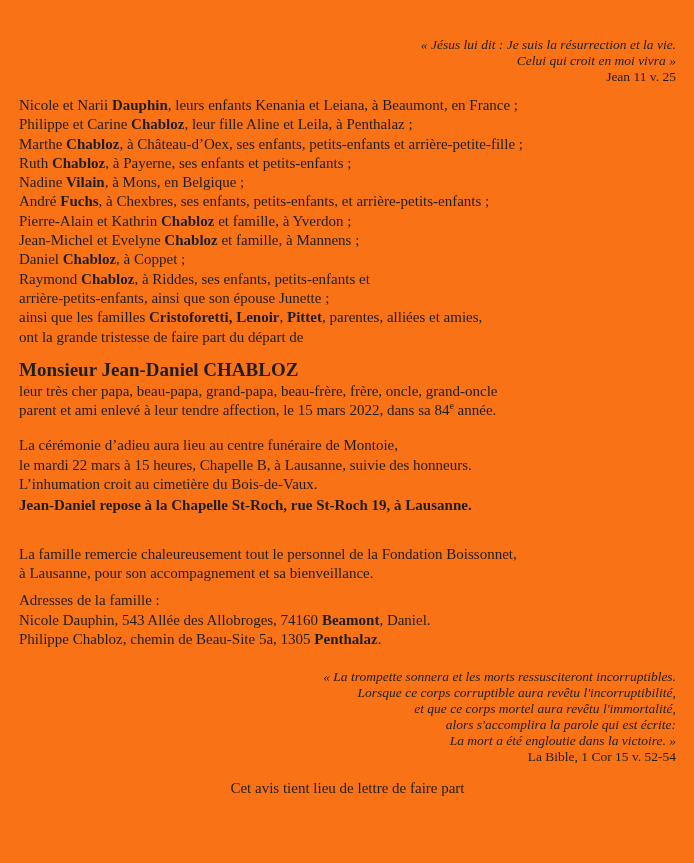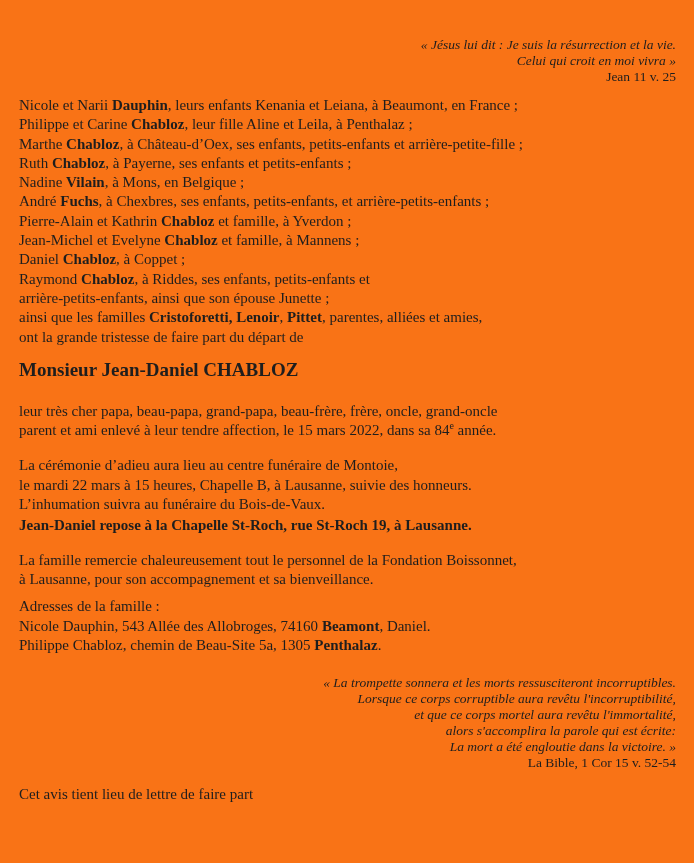--- a/index.html
+++ b/index.html
@@ -28,29 +28,29 @@
   .body-text { font-size: 15px; line-height: 19.3px; }
   .b { font-weight: bold; }
   .family { margin-top: 11px; }
   .title {
     margin-top: 11px;
     text-align: left;
     font-weight: bold;
     font-size: 19px;
     line-height: 24px;
   }
-  .intro { margin-top: 20px; }
+  .intro { }
   .ceremony { margin-top: 16px; }
   .repose { margin-top: 2px; font-weight: bold; }
-  .thanks { margin-top: 15px; }
+  .thanks { margin-top: 29px; }
   .addresses { margin-top: 8px; }
   .bottom-quote { margin-top: 20px; }
   .footer {
     margin-top: 14px;
-    text-align: left;
+    text-align: center;
     font-size: 15px;
     line-height: 19.3px;
   }
   sup { font-size: 10px; line-height: 0; vertical-align: super; }
 </style>
 </head>
 <body>
 
 <div class="page">
 
@@ -79,21 +79,21 @@
   <div class="title">Monsieur Jean-Daniel CHABLOZ</div>
 
   <div class="body-text intro">
     <div>leur très cher papa, beau-papa, grand-papa, beau-frère, frère, oncle, grand-oncle</div>
     <div><span>parent et ami enlevé à leur tendre affection, le 15 mars 2022, dans sa 84</span><sup>e</sup><span> année.</span></div>
   </div>
 
   <div class="body-text ceremony">
     <div>La cérémonie d’adieu aura lieu au centre funéraire de Montoie,</div>
     <div>le mardi 22 mars à 15 heures, Chapelle B, à Lausanne, suivie des honneurs.</div>
-    <div>L’inhumation suivra au funéraire du Bois-de-Vaux.</div>
+    <div>L’inhumation croit au cimetière du Bois-de-Vaux.</div>
   </div>
 
   <div class="body-text repose">Jean-Daniel repose à la Chapelle St-Roch, rue St-Roch 19, à Lausanne.</div>
 
   <div class="body-text thanks">
     <div>La famille remercie chaleureusement tout le personnel de la Fondation Boissonnet,</div>
     <div>à Lausanne, pour son accompagnement et sa bienveillance.</div>
   </div>
 
   <div class="body-text addresses">

